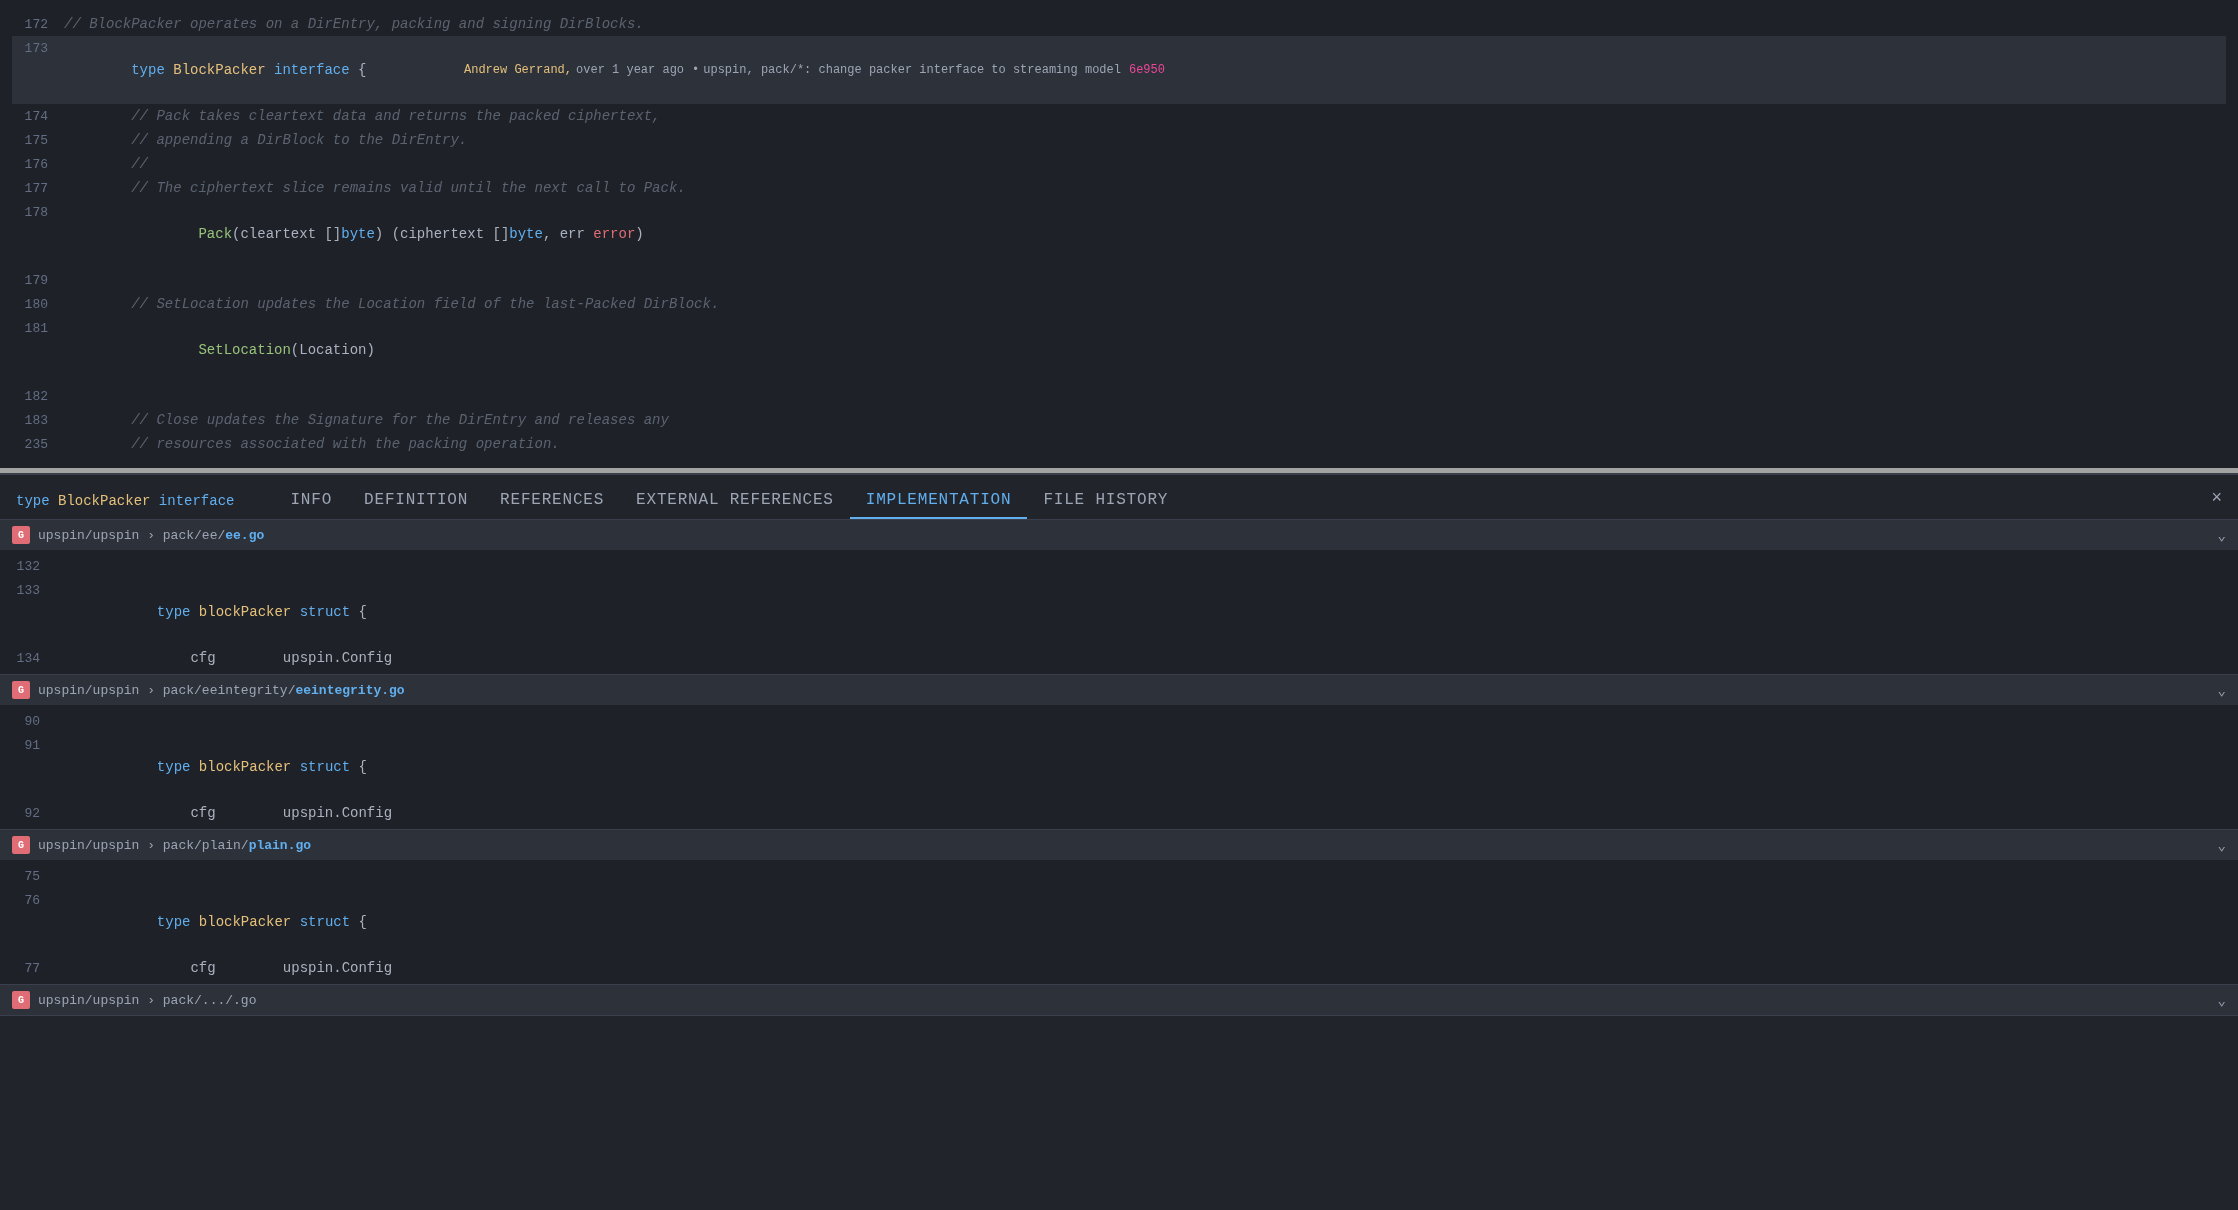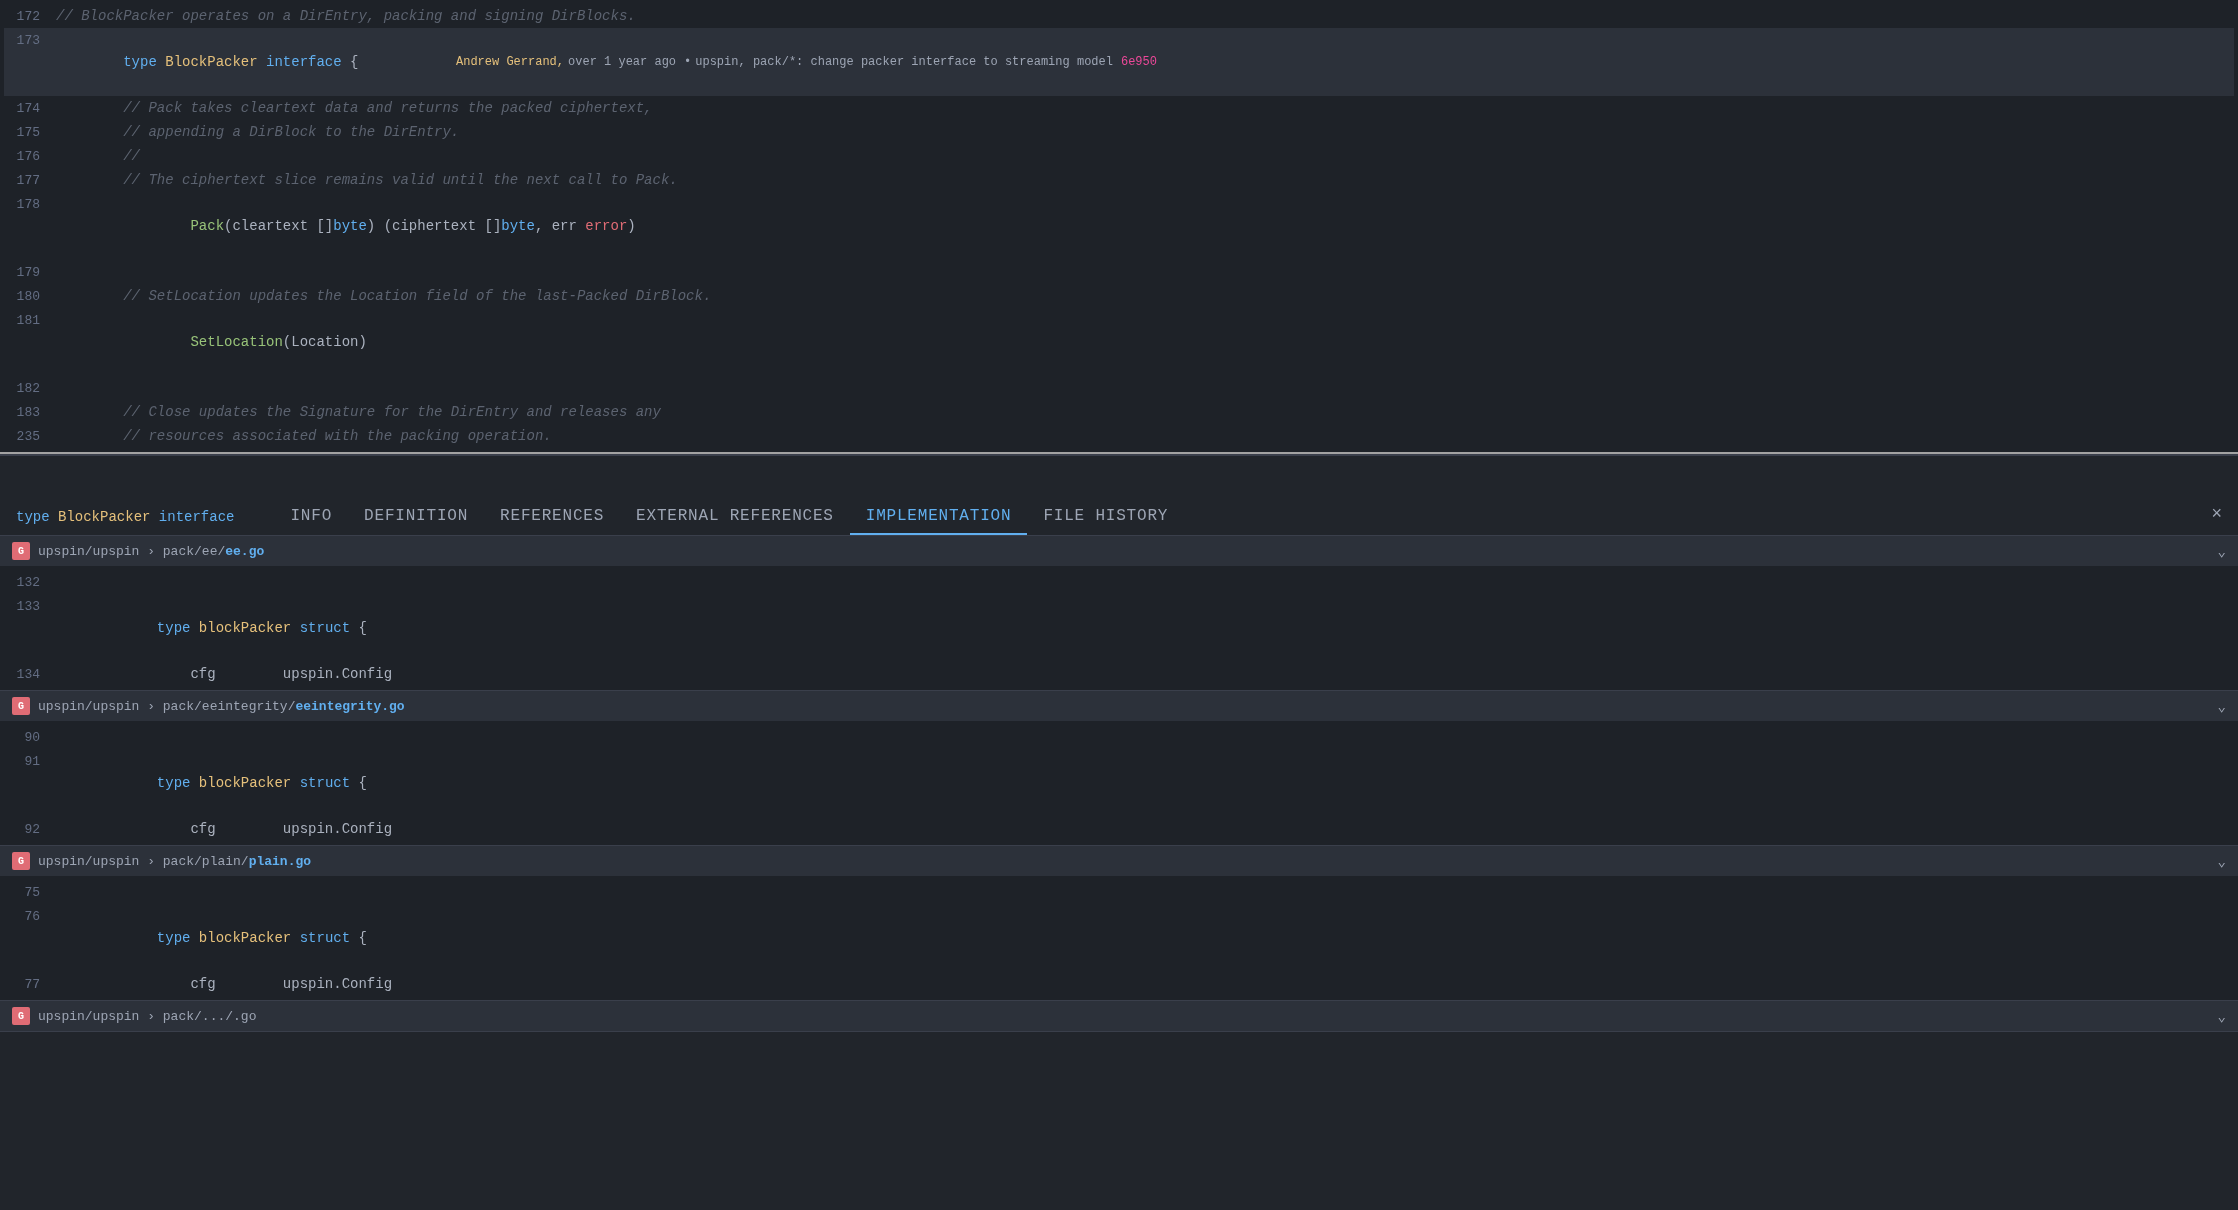--- a/index.html
+++ b/index.html
@@ -8,22 +8,22 @@
       font-size: 14px;
       background: #1e2228;
       color: #abb2bf;
       height: 100vh;
       overflow: hidden;
     }
 
     
     .code-section {
       background: #1e2228;
-      padding: 4px;
-      border-bottom: 2px solid #a3a3a3;
+      padding: 12px;
+      border-bottom: 5px solid #a3a3a3;
       position: relative;
     }
 
     .code-line {
       display: flex;
       align-items: baseline;
       min-height: 22px;
       padding: 1px 0;
     }
 
@@ -72,21 +72,20 @@
       border-top: 2px solid #3a3f4b;
     }
 
     .panel-header {
       display: flex;
       align-items: center;
       padding: 8px 16px 0 16px;
       background: #21252b;
       border-bottom: 1px solid #3a3f4b;
       position: relative;
-      margin-top: 35px;
     }
 
     .panel-title {
       font-size: 14px;
       color: #abb2bf;
       padding: 8px 16px 8px 0;
       margin-right: 8px;
       font-weight: normal;
     }
 

